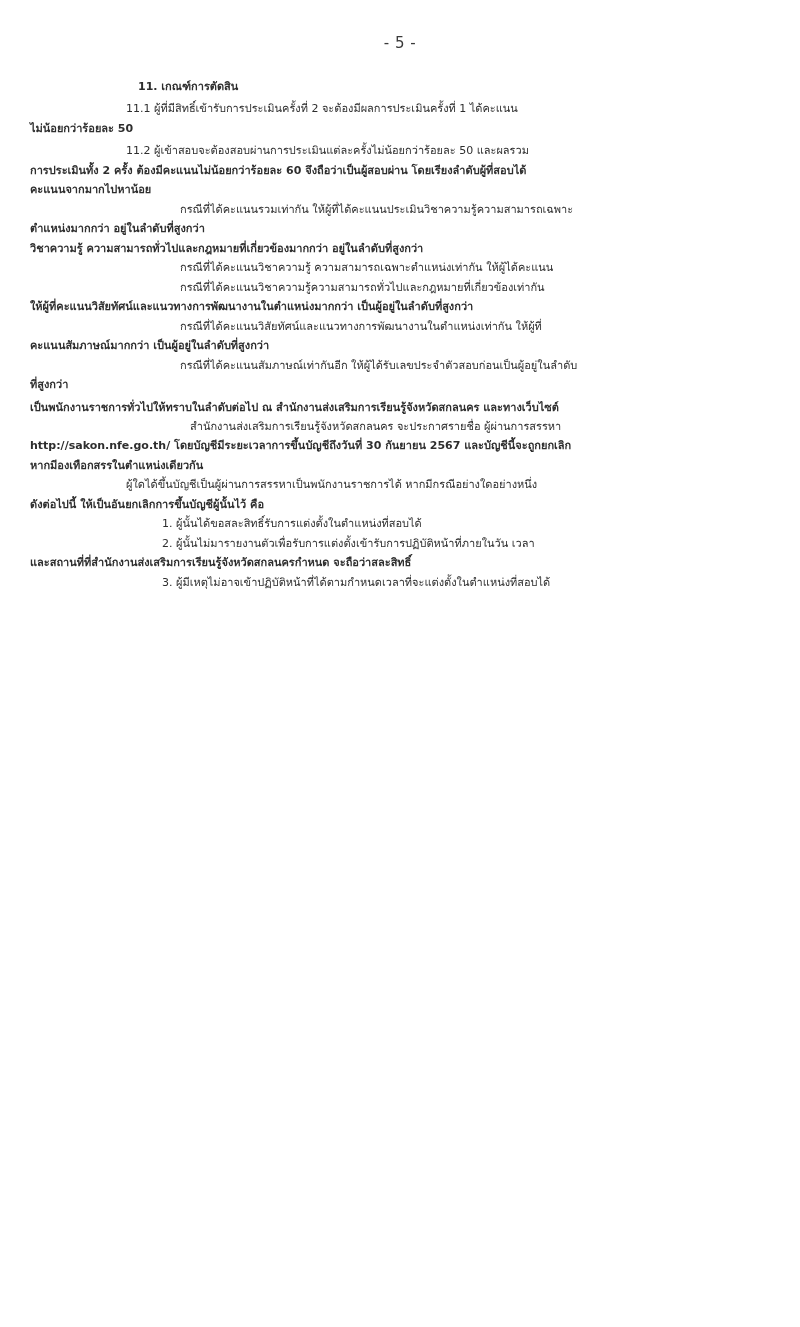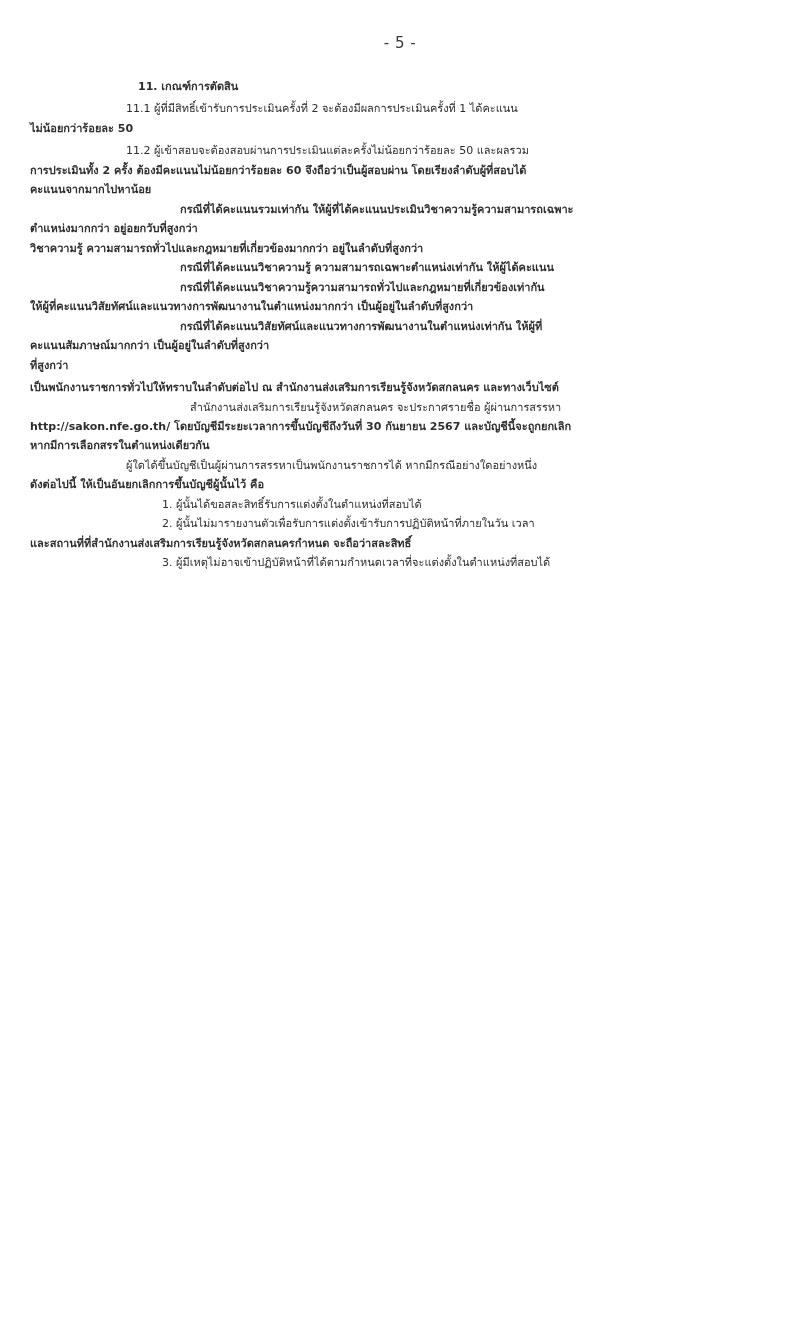--- a/index.html
+++ b/index.html
@@ -34,21 +34,21 @@
     text-align: left;
   }
   .para {
     margin: 0 0 1px 0;
   }
   .indent-1 { text-indent: 96px; }
   .indent-2 { text-indent: 150px; }
   .indent-3 { text-indent: 160px; }
   .indent-list { text-indent: 132px; }
   .flush { text-indent: 0; font-weight: bold; }
-  .bold { font-weight: bold; }
+  .bold { font-weight: normal; }
   .heading-12 {
     text-indent: 118px;
     font-weight: bold;
     margin-top: 2px;
   }
   .heading-11 {
     text-indent: 108px;
     font-weight: bold;
   }
   .spacer-xs { height: 3px; }
@@ -68,39 +68,40 @@
 
     <p class="para indent-1">11.1 ผู้ที่มีสิทธิ์เข้ารับการประเมินครั้งที่ 2 จะต้องมีผลการประเมินครั้งที่ 1 ได้คะแนน</p>
     <p class="para flush">ไม่น้อยกว่าร้อยละ 50</p>
     <div class="spacer-xs"></div>
 
     <p class="para indent-1">11.2 ผู้เข้าสอบจะต้องสอบผ่านการประเมินแต่ละครั้งไม่น้อยกว่าร้อยละ 50 และผลรวม</p>
     <p class="para flush">การประเมินทั้ง 2 ครั้ง ต้องมีคะแนนไม่น้อยกว่าร้อยละ 60 จึงถือว่าเป็นผู้สอบผ่าน โดยเรียงลำดับผู้ที่สอบได้</p>
     <p class="para flush">คะแนนจากมากไปหาน้อย</p>
 
     <p class="para indent-2 bold">กรณีที่ได้คะแนนรวมเท่ากัน ให้ผู้ที่ได้คะแนนประเมินวิชาความรู้ความสามารถเฉพาะ</p>
-    <p class="para flush">ตำแหน่งมากกว่า อยู่อยกวับที่สูงกว่า</p>
+    <p class="para flush">ตำแหน่งมากกว่า อยู่ในลำดับที่สูงกว่า</p>
 
     <p class="para flush">วิชาความรู้ ความสามารถทั่วไปและกฎหมายที่เกี่ยวข้องมากกว่า อยู่ในลำดับที่สูงกว่า</p>
     <p class="para indent-2 bold">กรณีที่ได้คะแนนวิชาความรู้ ความสามารถเฉพาะตำแหน่งเท่ากัน ให้ผู้ได้คะแนน</p>
 
     <p class="para indent-2 bold">กรณีที่ได้คะแนนวิชาความรู้ความสามารถทั่วไปและกฎหมายที่เกี่ยวข้องเท่ากัน</p>
     <p class="para flush">ให้ผู้ที่คะแนนวิสัยทัศน์และแนวทางการพัฒนางานในตำแหน่งมากกว่า เป็นผู้อยู่ในลำดับที่สูงกว่า</p>
 
     <p class="para indent-2 bold">กรณีที่ได้คะแนนวิสัยทัศน์และแนวทางการพัฒนางานในตำแหน่งเท่ากัน ให้ผู้ที่</p>
     <p class="para flush">คะแนนสัมภาษณ์มากกว่า เป็นผู้อยู่ในลำดับที่สูงกว่า</p>
 
+    <p class="para indent-2 bold">กรณีที่ได้คะแนนสัมภาษณ์เท่ากันอีก ให้ผู้ได้รับเลขประจำตัวสอบก่อนเป็นผู้อยู่ในลำดับ</p>
     <p class="para flush">ที่สูงกว่า</p>
 
     <div class="spacer-xs"></div>
 
     <p class="para flush">เป็นพนักงานราชการทั่วไปให้ทราบในลำดับต่อไป ณ สำนักงานส่งเสริมการเรียนรู้จังหวัดสกลนคร และทางเว็บไซต์</p>
     <p class="para indent-3">สำนักงานส่งเสริมการเรียนรู้จังหวัดสกลนคร จะประกาศรายชื่อ ผู้ผ่านการสรรหา</p>
     <p class="para flush">http://sakon.nfe.go.th/ โดยบัญชีมีระยะเวลาการขึ้นบัญชีถึงวันที่ 30 กันยายน 2567 และบัญชีนี้จะถูกยกเลิก</p>
-    <p class="para flush">หากมีการเลือกสรรในตำแหน่งเดียวกัน</p>
+    <p class="para flush">หากมีองเทือกสรรในตำแหน่งเดียวกัน</p>
 
     <p class="para indent-1">ผู้ใดได้ขึ้นบัญชีเป็นผู้ผ่านการสรรหาเป็นพนักงานราชการได้ หากมีกรณีอย่างใดอย่างหนึ่ง</p>
     <p class="para flush">ดังต่อไปนี้ ให้เป็นอันยกเลิกการขึ้นบัญชีผู้นั้นไว้ คือ</p>
 
     <p class="para indent-list">1. ผู้นั้นได้ขอสละสิทธิ์รับการแต่งตั้งในตำแหน่งที่สอบได้</p>
     <p class="para indent-list">2. ผู้นั้นไม่มารายงานตัวเพื่อรับการแต่งตั้งเข้ารับการปฏิบัติหน้าที่ภายในวัน เวลา</p>
     <p class="para flush">และสถานที่ที่สำนักงานส่งเสริมการเรียนรู้จังหวัดสกลนครกำหนด จะถือว่าสละสิทธิ์</p>
     <p class="para indent-list">3. ผู้มีเหตุไม่อาจเข้าปฏิบัติหน้าที่ได้ตามกำหนดเวลาที่จะแต่งตั้งในตำแหน่งที่สอบได้</p>
 
   </div>

